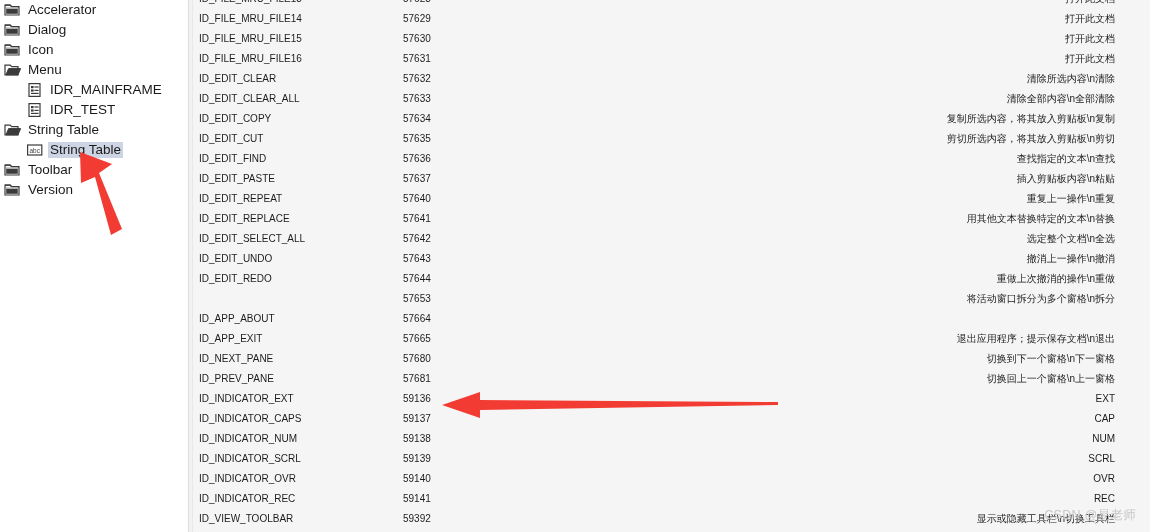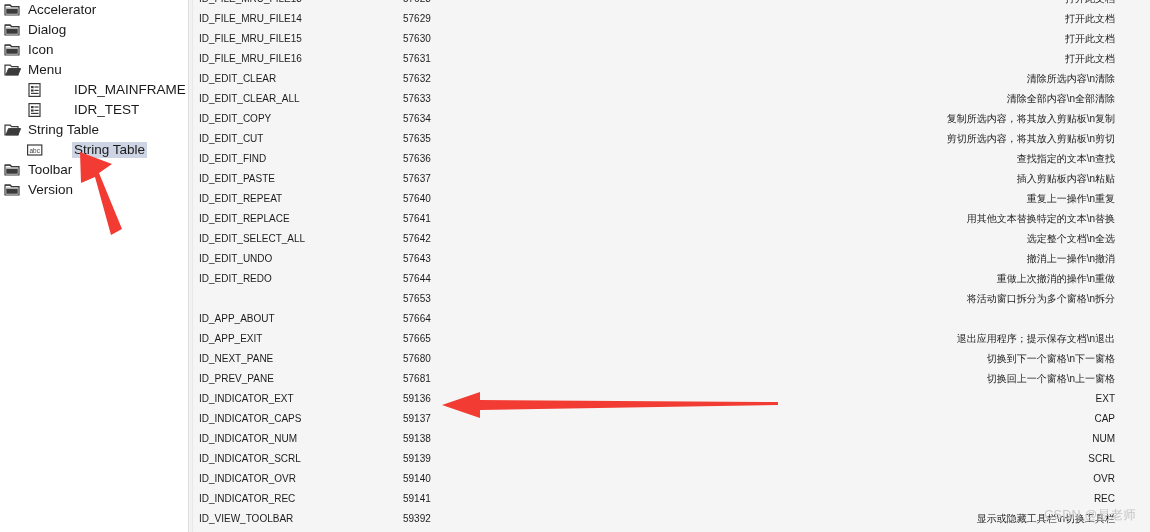--- a/index.html
+++ b/index.html
@@ -34,21 +34,21 @@
   .tree-node {
     display: flex;
     align-items: center;
     height: 20px;
     font-size: 13.5px;
     color: #1a1a1a;
     white-space: nowrap;
     padding-left: 4px;
     box-sizing: border-box;
   }
-  .tree-node.depth1 { padding-left: 26px; gap: 24px; }
+  .tree-node.depth1 { padding-left: 26px; }
   .tree-label {
     padding: 0 2px;
     line-height: 16px;
   }
   .tree-node.selected .tree-label {
     background: #cdd5e4;
     color: #1a1a1a;
   }
   .ico {
     width: 18px;

